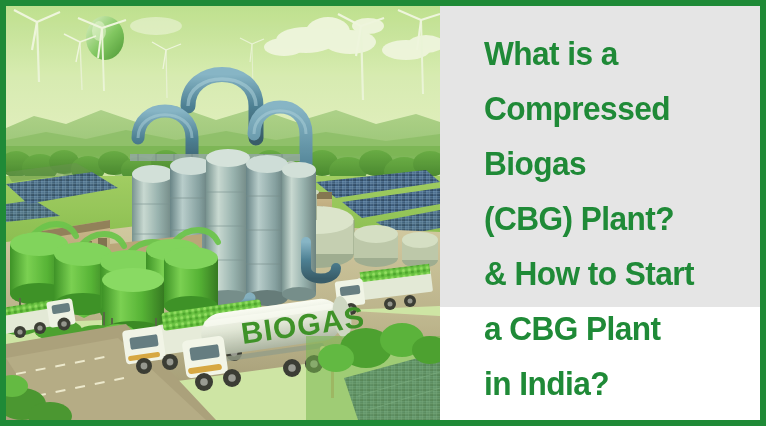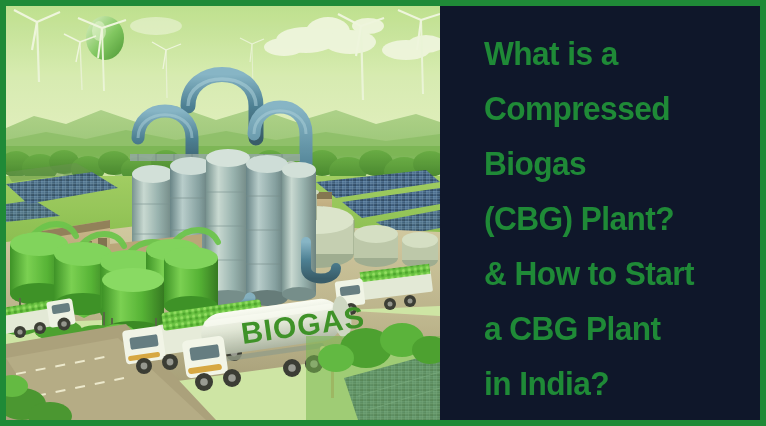--- a/index.html
+++ b/index.html
@@ -33,22 +33,22 @@
     background: #cfe6a8;
   }
   #scene-svg { display: block; width: 434px; height: 414px; }
 
   
   #text-panel {
     position: absolute;
     left: 434px;
     top: 0;
     width: 326px;
-    height: 414px;
-    background: #0f172a;
+    height: 301px;
+    background: #e5e5e5;
     box-sizing: border-box;
     padding: 14px 10px 10px 44px;
     display: flex;
     flex-direction: column;
     justify-content: flex-start;
   }
   .headline-line {
     color: #1f8a37;
     font-family: "Liberation Sans", sans-serif;
     font-weight: bold;

